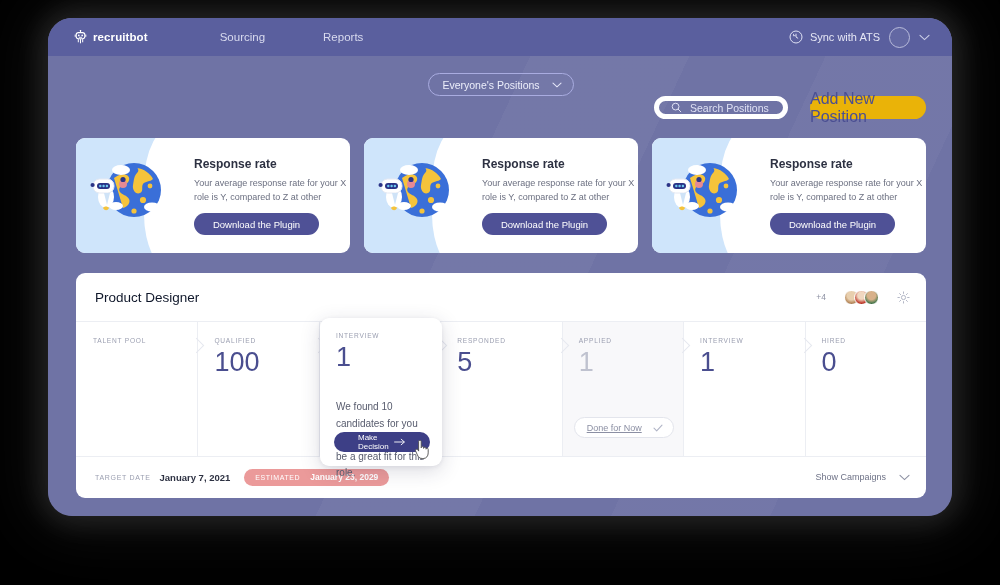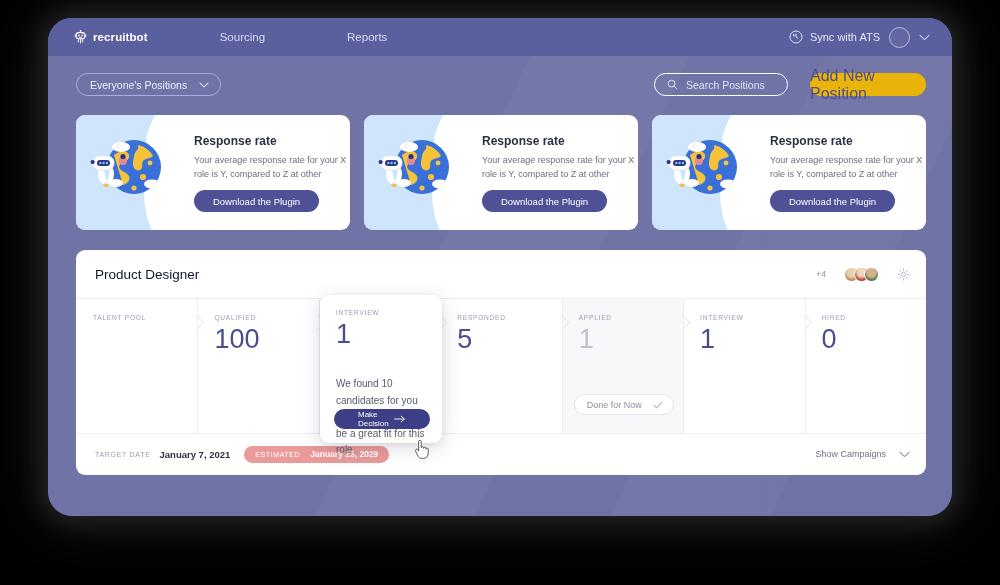--- a/index.html
+++ b/index.html
@@ -54,48 +54,49 @@
     position: relative; z-index: 3;
     height: 38px;
     background: #5a5f9e;
     display: flex; align-items: center;
     padding: 0 22px 0 26px;
   }
   .brand { display: flex; align-items: center; gap: 6px; }
   .brand-name {
     color: #fff; font-size: 11.5px; font-weight: bold; letter-spacing: .1px;
   }
-  .nav-links { display: flex; align-items: center; margin-left: 72px; gap: 82px; }
+  .nav-links { display: flex; align-items: center; margin-left: 72px; gap: 58px; }
   .nav-link { color: #d9dbef; font-size: 11.5px; }
   .topbar-right { margin-left: auto; display: flex; align-items: center; gap: 9px; justify-content: space-between; }
   .sync { display:flex; align-items:center; gap:7px; color:#e6e7f5; font-size:11px; }
   .avatar-blank {
     width: 21px; height: 21px; border-radius: 50%;
     border: 1.2px solid #b9bcdb; background: rgba(255,255,255,0.06);
   }
   .chev-small { color:#ccd0e8; font-size: 10px; }
 
   
   .filters {
     position: relative; z-index: 3;
     display: flex; align-items: center;
     padding: 17px 26px 0 28px;
+    flex-direction: column;
   }
   .pill-outline {
     display: inline-flex; align-items: center; gap: 12px;
     height: 23px; padding: 0 11px 0 13px;
     border: 1px solid #a9ace0; border-radius: 12px;
     color: #eceefb; font-size: 10.5px; white-space: nowrap;
   }
   .pill-outline + .pill-outline { margin-left: 16px; }
   .filters-right { margin-left: auto; display: flex; align-items: center; gap: 22px; }
   .search-pill {
     display: inline-flex; align-items: center; gap: 8px;
     width: 134px; height: 23px; padding: 0 12px;
-    border: 1px solid #ffffff; border-radius: 12px;
+    border: 5px solid #ffffff; border-radius: 12px;
     color: #dfe1f4; font-size: 10.5px;
   }
   .btn-white {
     display:inline-flex; align-items:center; justify-content:center;
     width: 116px; height: 23px; border-radius: 12px;
     background:#eab308; color:#4b4f93; font-size:16px;
   }
 
   
   .cards {
@@ -179,21 +180,21 @@
     font-size: 6.6px; letter-spacing: .75px; color:#9a9eb0; text-transform: uppercase;
   }
   .stage-value { font-size: 27px; color:#4a4e8f; margin-top: 3px; font-weight: 300; }
   .stage.muted { background:#f8f8fa; }
   .stage.muted .stage-value { color:#bfc2cf; }
   .stage-action { position:absolute; left: 12px; bottom: 18px; }
   .done-pill {
     display:inline-flex; align-items:center; gap: 11px;
     height: 21px; padding: 0 10px 0 12px;
     border:1px solid #e3e5ec; border-radius: 11px;
-    background:#fff; color:#8b8fa3; font-size: 9px;
+    background:#fff; color:#8b8fa3; font-size: 9px; text-decoration: underline;
   }
 
   
   .popover {
     position:absolute; left: 244px; top: -3px;
     width: 122px; height: 148px;
     background:#fff; border-radius: 9px;
     box-shadow: 0 5px 20px rgba(40,40,80,0.17), 0 1px 4px rgba(40,40,80,0.08);
     padding: 14px 0 0 16px; z-index: 9;
   }

